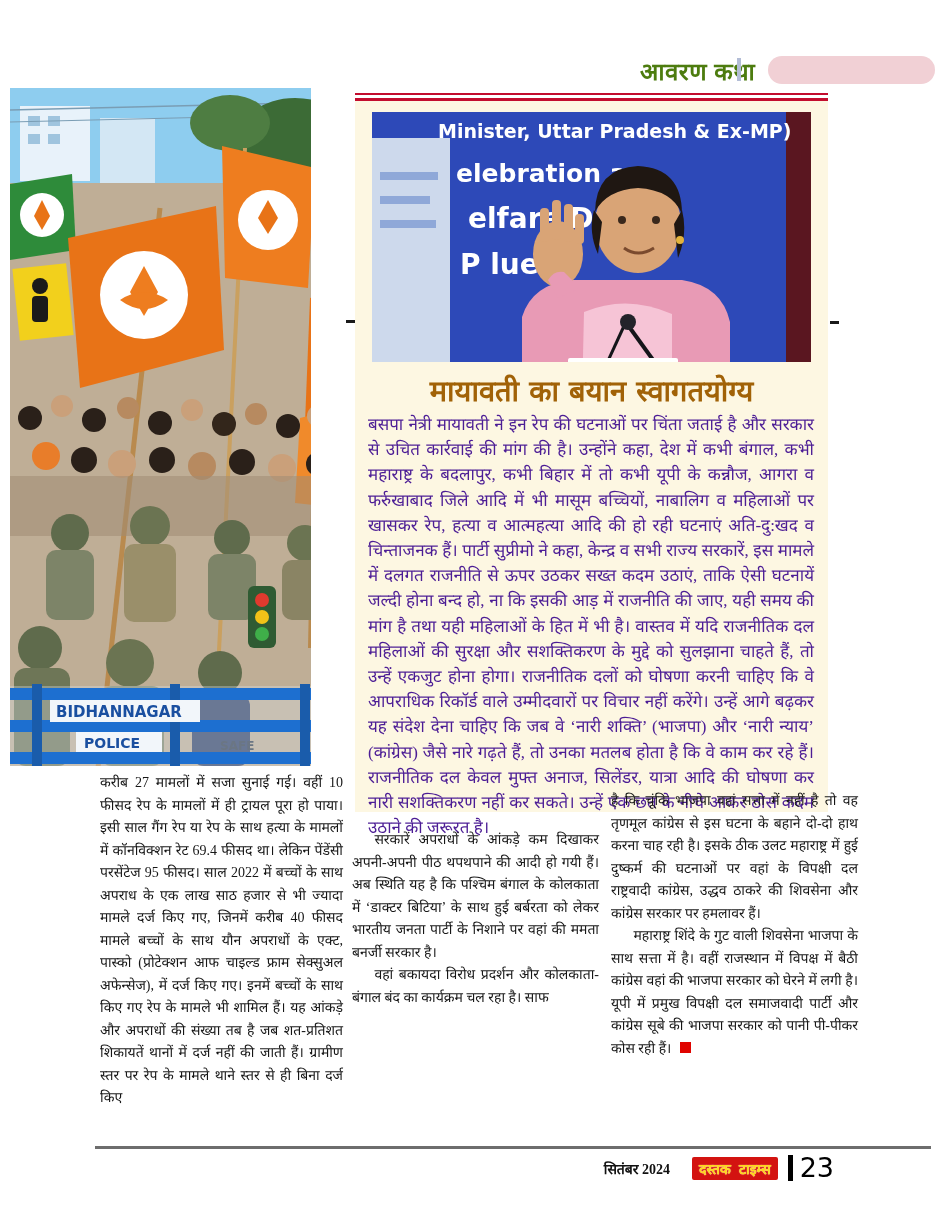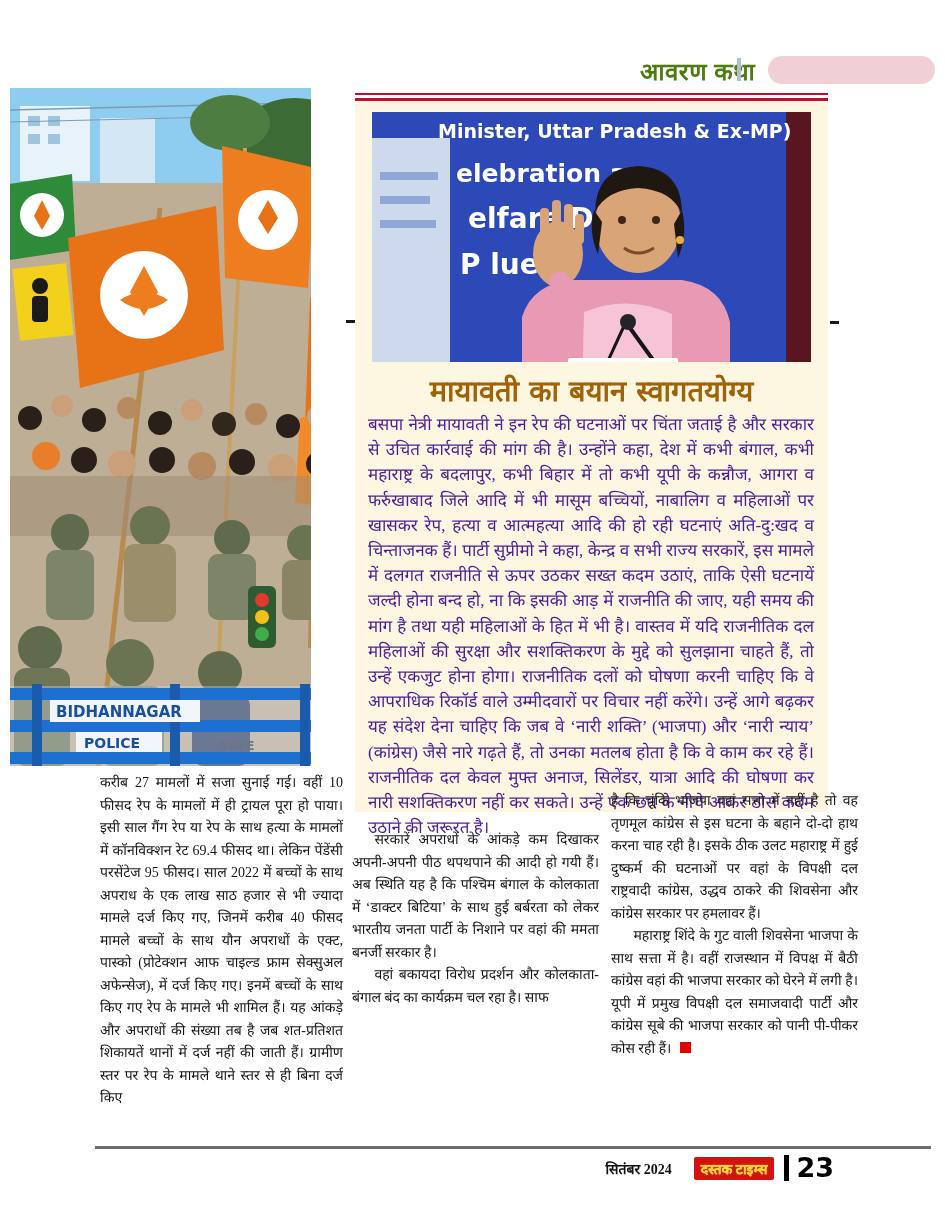--- a/index.html
+++ b/index.html
@@ -46,24 +46,24 @@
   .col2{top:829px;left:352px;width:247px;}
   .col3{top:790px;left:611px;width:247px;}
   .endmark{display:inline-block;width:11px;height:11px;background:#e00400;margin-left:9px;vertical-align:baseline;}
   
   .footer{position:absolute;top:1146px;left:95px;width:836px;border-top:3px solid #6d6d6d;}
   .footer-content{position:absolute;top:6px;right:97px;display:flex;align-items:center;}
   .footer-date{font-size:14px;font-weight:bold;color:#111;margin-right:22px;white-space:nowrap;}
   .footer-logo{
     background:#d31310;color:#ffd81a;font-weight:bold;font-size:14px;
     padding:2px 7px;border-radius:2px;white-space:nowrap;
-    font-family:Liberation Serif, serif;text-shadow:0 0 1px #fff;
+    font-family:Liberation Mono, monospace;text-shadow:0 0 1px #fff;
   }
   .footer-bar{width:5px;height:26px;background:#000;margin:0 7px 0 10px;}
-  .footer-page{font-size:27px;font-weight:700;color:#000;font-family:"DejaVu Sans",sans-serif;line-height:26px;}
+  .footer-page{font-size:27px;font-weight:400;color:#000;font-family:"DejaVu Sans",sans-serif;line-height:26px;}
 </style>
 </head>
 <body>
 
 <div class="section-label">आवरण कथा</div>
 <div class="header-divider"></div>
 <div class="header-pill"></div>
 <div class="red-rule"></div>
 
 <div class="lead-photo">

